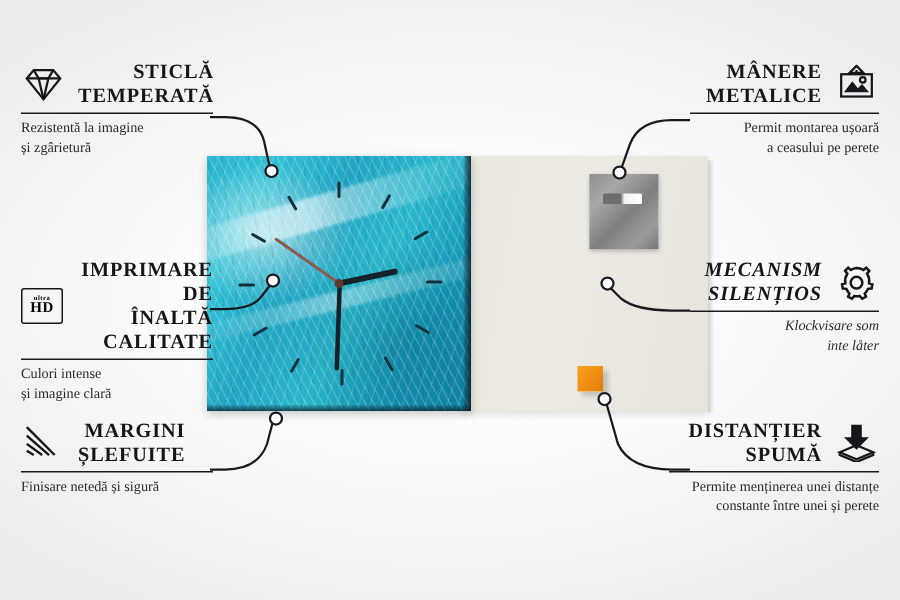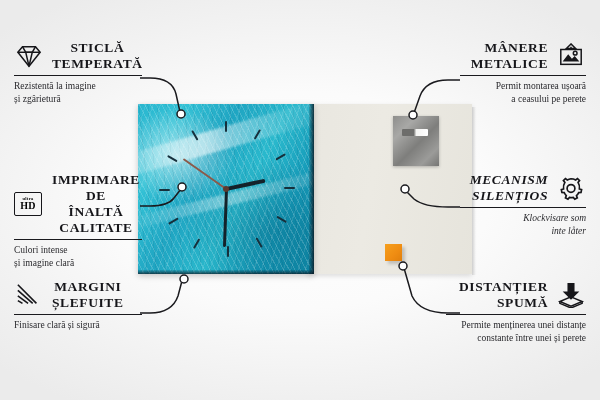--- a/index.html
+++ b/index.html
@@ -129,21 +129,21 @@
 
   
   .lines{position:absolute;inset:0;pointer-events:none;}
   .callout{position:absolute;}
   .callout .head{display:flex;align-items:center;gap:8px;}
   .callout.right .head{flex-direction:row;justify-content:flex-end;}
   .title{
     font-size:13.5px;font-weight:bold;letter-spacing:.6px;color:#16161a;
     line-height:1.18;text-transform:uppercase;
   }
-  .callout.left .title{text-align:center;}
+  .callout.left .title{text-align:right;}
   .callout.right .title{text-align:right;}
   .rule{height:1.6px;background:#1a1a1e;margin-top:3px;}
   .desc{
     font-size:9.5px;color:#2a2a2e;line-height:1.32;margin-top:4px;
   }
   .callout.right .desc{text-align:right;}
   .ico{width:30px;height:26px;flex:0 0 auto;color:#16161a;}
   .ico svg{display:block;width:100%;height:100%;}
   .hdbox{
     width:26px;height:22px;border:1.6px solid #16161a;border-radius:2px;
@@ -276,21 +276,21 @@
         </g>
           </svg>
       </span>
       <span class="title">
         <span>MARGINI</span><br>
         <span>ȘLEFUITE</span>
       </span>
     </div>
     <div class="rule"></div>
     <div class="desc">
-      <span>Finisare clară și sigură</span>
+      <span>Finisare netedă și sigură</span>
     </div>
   </div>
 
   <div class="callout right" style="left:460px;top:40px;width:126px;">
     <div class="head">
       <span class="title">
         <span>MÂNERE</span><br>
         <span>METALICE</span>
       </span>
       <span class="ico">

